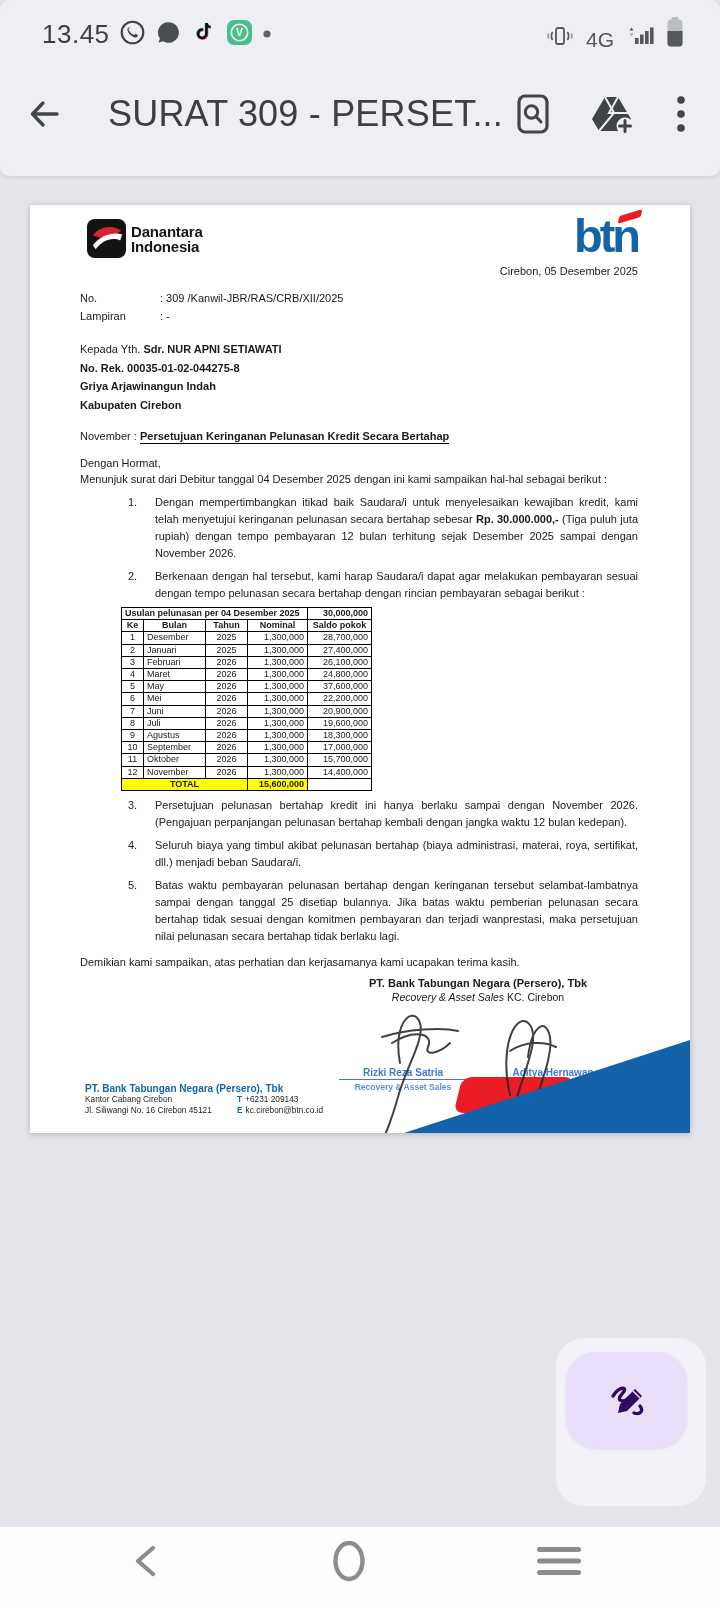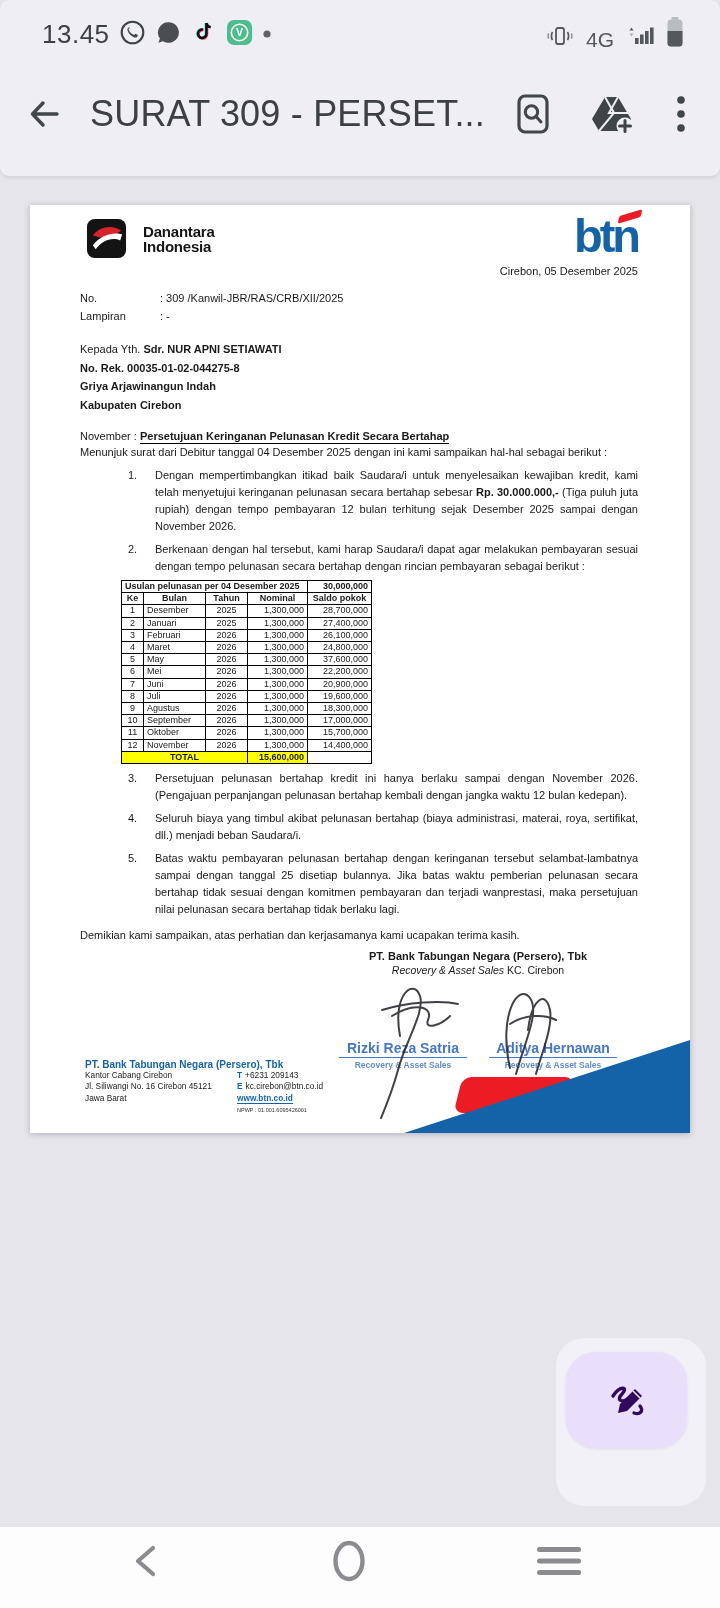--- a/index.html
+++ b/index.html
@@ -8,32 +8,32 @@
 
   
   .header { position:absolute; top:0; left:0; width:720px; height:176px; background:#efeef4;
             box-shadow:0 1px 4px rgba(40,40,60,.14); z-index:5;border-radius:9px; }
   .statusbar { height:62px; display:flex; align-items:center; padding:6px 36px 0 42px; }
   .sb-left { display:flex; align-items:center; gap:9px; }
   .sb-time { font-size:26px; color:#3c4043; letter-spacing:.5px; }
   .sb-right { margin-left:auto; display:flex; align-items:flex-end; gap:12px; }
   .sb-net { font-size:21px; color:#54575b; }
   .appbar { height:114px; display:flex; align-items:center; padding:0 22px 10px 24px; }
-  .ab-title { font-size:36px; color:#3c4043; margin-left:26px; white-space:nowrap; letter-spacing:.2px; }
+  .ab-title { font-size:36px; color:#3c4043; margin-left:44px; white-space:nowrap; letter-spacing:.2px; }
   .ab-icons { margin-left:auto; display:flex; align-items:center; gap:38px; padding-right:10px; }
   .icon-btn { background:none; border:none; padding:0; cursor:pointer; display:flex; align-items:center; }
 
   
   .content { position:absolute; top:176px; left:0; width:720px; height:1351px; background:#e6e5eb; }
   .page { position:absolute; left:30px; top:29px; width:660px; height:928px; background:#fff;
           box-shadow:0 1px 6px rgba(50,50,80,.3); overflow:hidden; color:#1a1a1c; }
   .page-inner { padding:0 52px 0 50px; }
 
   .letterhead { margin-top:13px; display:flex; align-items:flex-start; }
-  .dan-logo { display:flex; align-items:center; gap:16px; margin-left:6px; }
+  .dan-logo { display:flex; align-items:center; gap:4px; margin-left:6px; }
   .dan-text { font-weight:bold; font-size:15px; line-height:15px; color:#141517; letter-spacing:-.2px; }
   .btn-logo { margin-left:auto; position:relative; margin-top:-6px; }
   .btn-word { font-weight:bold; font-size:47px; line-height:47px; letter-spacing:-3px; color:var(--btn-blue); }
   .btn-accent { position:absolute; top:1px; right:-4px; width:24px; height:7px; background:var(--brand-red);
                 transform:rotate(-16deg) skewX(-28deg); border-radius:2px; }
   .city-date { text-align:right; font-size:11px; margin-top:6px; }
 
   .meta { margin-top:12px; font-size:11px; line-height:18px; }
   .meta-row { display:flex; }
   .meta-lbl { width:80px; flex:none; }
@@ -66,21 +66,21 @@
   .sched .tot-val { background:var(--highlight-yellow); font-weight:bold; text-align:right; }
 
   
   .sig-area { width:300px; margin:9px 10px 0 auto; text-align:center; position:relative; }
   .sig-company { font-size:11px; font-weight:bold; }
   .sig-division { font-size:10.5px; margin-top:2px; }
   .sig-division em { font-style:italic; }
   .sig-svg { display:block; margin:2px auto -38px; overflow:visible; pointer-events:none; position:relative; z-index:2; }
   .sig-names { display:flex; justify-content:center; gap:22px; position:relative; z-index:1; }
   .signer { width:128px; }
-  .sig-name { font-size:14px; font-weight:bold; color:var(--signature-blue); border-bottom:1.2px solid var(--signature-blue);
+  .sig-name { font-size:10px; font-weight:bold; color:var(--signature-blue); border-bottom:1.2px solid var(--signature-blue);
               padding-bottom:1px; white-space:nowrap; }
   .sig-role { font-size:8.5px; font-weight:bold; color:var(--signature-blue); margin-top:2px; opacity:.85; }
 
   
   .page-footer { position:absolute; left:55px; bottom:16px; z-index:3; }
   .f-company { font-size:10px; font-weight:bold; color:var(--btn-blue); }
   .f-row { display:flex; font-size:8.3px; line-height:11.6px; color:#222; }
   .f-left { width:152px; flex:none; }
   .f-prefix { color:var(--btn-blue); font-weight:bold; margin-right:3px; }
   .f-site { color:var(--btn-blue); font-weight:bold; border-bottom:1px solid var(--btn-blue); }
@@ -246,20 +246,21 @@
         <div><span class="prefix">Kepada Yth. </span><span>Sdr. NUR APNI SETIAWATI</span></div>
         <div>No. Rek. 00035-01-02-044275-8</div>
         <div>Griya Arjawinangun Indah</div>
         <div>Kabupaten Cirebon</div>
       </div>
 
       <div class="perihal">
         <span>November : </span><span class="subj">Persetujuan Keringanan Pelunasan Kredit Secara Bertahap</span>
       </div>
 
+      <div class="greeting">Dengan Hormat,</div>
       <div class="intro">Menunjuk surat dari Debitur tanggal 04 Desember 2025 dengan ini kami sampaikan hal-hal sebagai berikut :</div>
 
       <div class="num-item">
         <span class="num">1.</span>
         <div class="itxt"><span>Dengan mempertimbangkan itikad baik Saudara/i untuk menyelesaikan kewajiban kredit, kami telah menyetujui keringanan pelunasan secara bertahap sebesar </span><b>Rp. 30.000.000,-</b><span> (Tiga puluh juta rupiah) dengan tempo pembayaran 12 bulan terhitung sejak Desember 2025 sampai dengan November 2026.</span></div>
       </div>
       <div class="num-item">
         <span class="num">2.</span>
         <div class="itxt">Berkenaan dengan hal tersebut, kami harap Saudara/i dapat agar melakukan pembayaran sesuai dengan tempo pelunasan secara bertahap dengan rincian pembayaran sebagai berikut  :</div>
       </div>
@@ -418,24 +419,20 @@
     <div class="page-footer">
       <div class="f-company">PT. Bank Tabungan Negara (Persero), Tbk</div>
       <div class="f-row">
           <span class="f-left">Kantor Cabang Cirebon</span>
           <span><span class="f-prefix">T</span><span>+6231 209143</span></span>
         </div>
       <div class="f-row">
           <span class="f-left">Jl. Siliwangi No. 16 Cirebon 45121</span>
           <span><span class="f-prefix">E</span><span>kc.cirebon@btn.co.id</span></span>
         </div>
-      <div class="f-row">
-          <span class="f-left">Jawa Barat</span>
-          <span><span class="f-site">www.btn.co.id</span><div class="f-npwp">NPWP : 01.001.6095426001</div></span>
-        </div>
     </div>
 
     <div class="deco-red"></div>
     <div class="deco-blue"></div>
   </div>
 </div>
 
 <div class="fab-halo"></div>
 <button class="fab">
   <svg width="48" height="48" viewBox="0 0 48 48">

